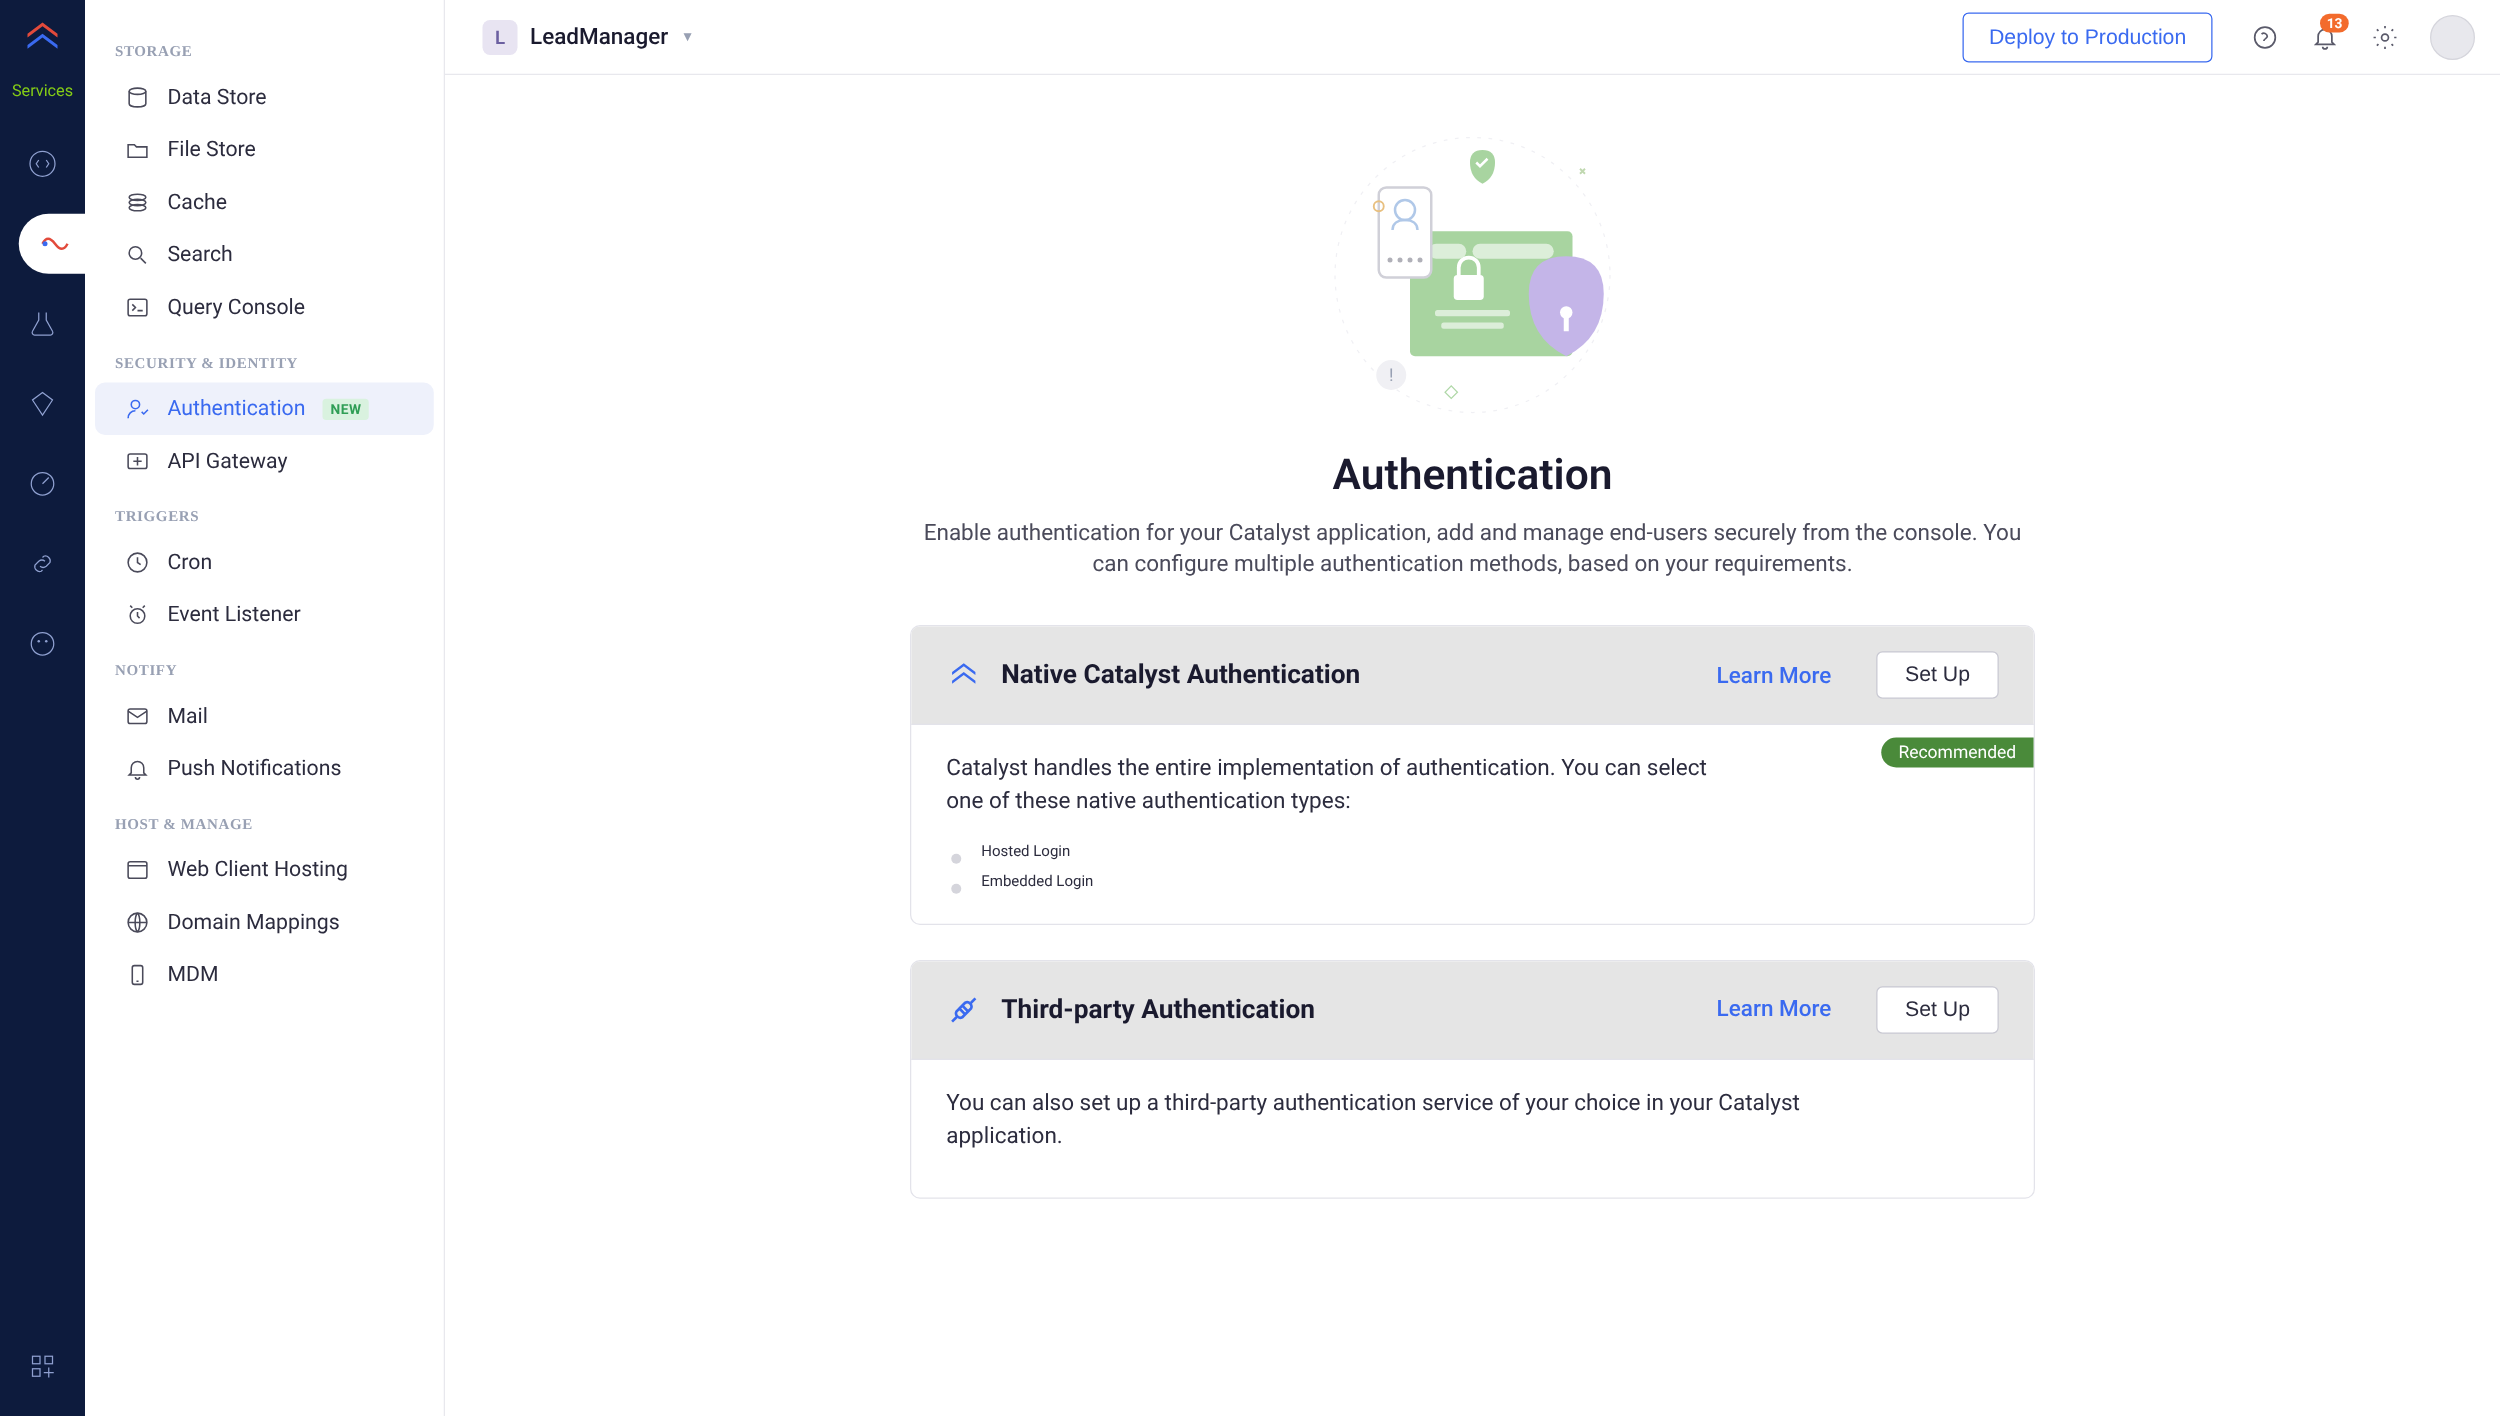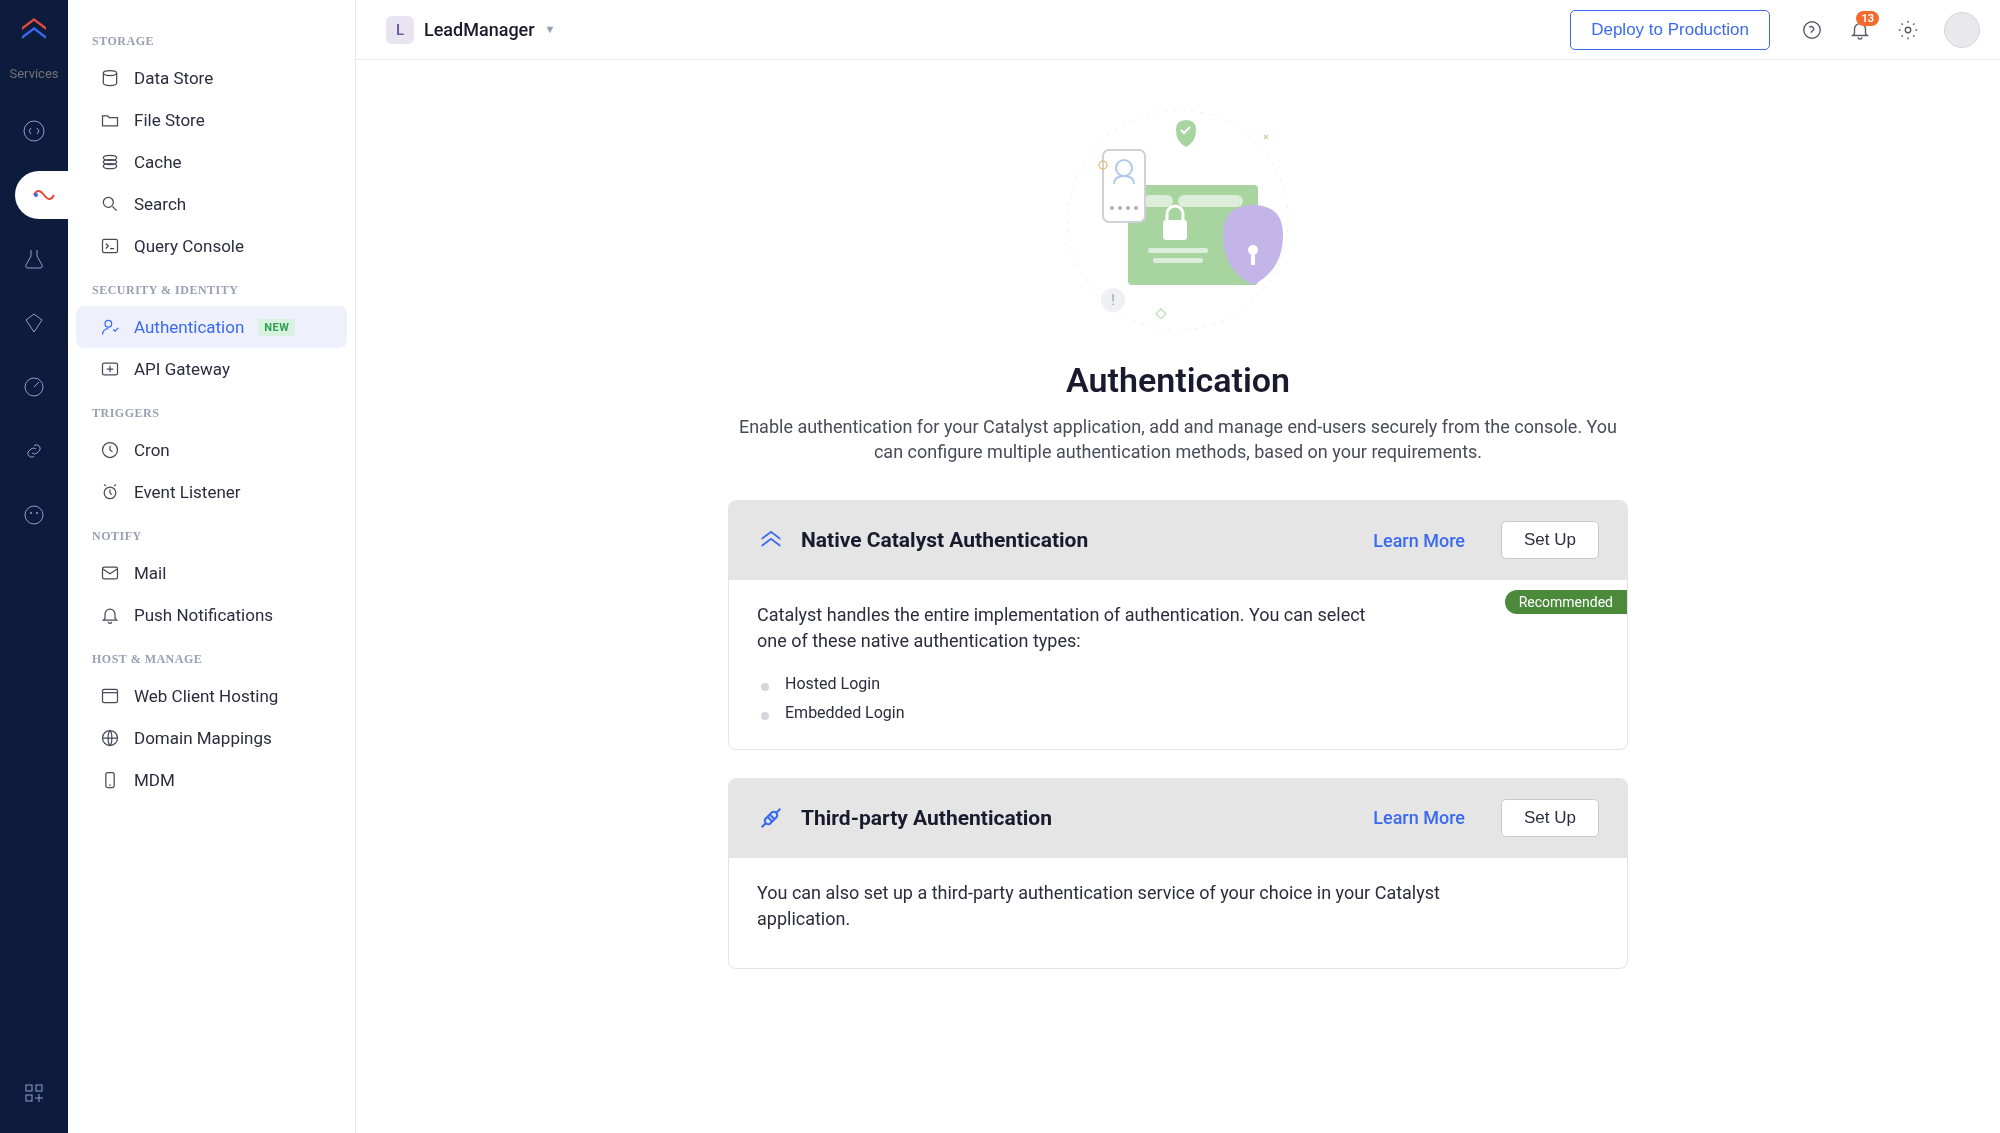--- a/index.html
+++ b/index.html
@@ -3,21 +3,21 @@
 <meta charset="utf-8">
 <style>
 * { box-sizing: border-box; margin: 0; padding: 0; }
 body { font-family: -apple-system, BlinkMacSystemFont, "Segoe UI", Roboto, sans-serif; background: #fff; color: #1a1a2e; width: 2000px; height: 1133px; overflow: hidden; transform-origin: top left; }
 
 .app { display: flex; width: 2000px; height: 1133px; }
 
 
 .rail { width: 68px; background: #0d1b3d; display: flex; flex-direction: column; align-items: center; padding-top: 12px; }
 .rail .logo { width: 36px; height: 36px; margin-bottom: 18px; display:flex;align-items:center;justify-content:center;}
-.rail .services-lbl { color: #737373; font-size: 13px; margin-bottom: 18px; }
+.rail .services-lbl { color: #84cc16; font-size: 13px; margin-bottom: 18px; }
 .rail .rail-item { width: 48px; height: 48px; display: flex; align-items: center; justify-content: center; margin: 8px 0; border-radius: 0 24px 24px 0; cursor: pointer; position: relative;}
 .rail .rail-item.active { background: #fff; margin-left:20px; width:58px; border-radius: 24px 0 0 24px; }
 .rail .rail-item svg { width: 24px; height: 24px; }
 .rail .spacer { flex: 1; }
 .rail .grid-icon { margin-bottom: 16px; }
 
 
 .sidebar { width: 288px; border-right: 1px solid #e8e8ed; background: #fff; padding: 18px 0; }
 .sidebar .brand { display: flex; align-items: center; gap: 10px; padding: 0 20px 14px 20px; }
 .sidebar .brand-name { font-size: 22px; font-weight: 600; color: #1a1a2e; }
@@ -50,21 +50,21 @@
 
 .card { width: 900px; border:1px solid #e3e3ea; border-radius:8px; margin-bottom:28px; overflow:hidden;}
 .card-hd { background:#e5e5e5; padding: 20px 28px; display:flex; align-items:center; gap:16px; border-bottom:1px solid #e3e3ea;}
 .card-hd-icon { width:28px; height:28px;}
 .card-title { font-size:21px; font-weight:700; flex:1;}
 .learn-link { color:#3a6af0; font-size:18px; font-weight:500; cursor:pointer; margin-right:20px; text-decoration:none;}
 .setup-btn { border:1px solid #c8c8d2; background:#fff; color:#2c2c3e; padding:8px 22px; border-radius:5px; font-size:17px; font-weight:500; cursor:pointer;}
 .card-body { padding: 22px 28px; position:relative;}
 .card-desc { font-size:18px; color:#2c2c3e; line-height:1.45; max-width:620px; margin-bottom:14px;}
 .card-list { list-style:none; padding-left:4px;}
-.card-list li { font-size:16px; color:#2c2c3e; padding:5px 0 5px 24px; position:relative;}
+.card-list li { font-size:12px; color:#2c2c3e; padding:5px 0 5px 24px; position:relative;}
 .card-list li::before { content:""; position:absolute; left:0; top:14px; width:8px; height:8px; background:#d5d5dc; border-radius:50%;}
 .rec-badge { position:absolute; top:10px; right:0; background:#4a8a3a; color:#fff; font-size:14px; padding:4px 14px; border-radius:14px 0 0 14px;}
 </style>
 </head>
 <body>
 
 <div class="app">
 
   <div class="rail">
     <div class="logo">

